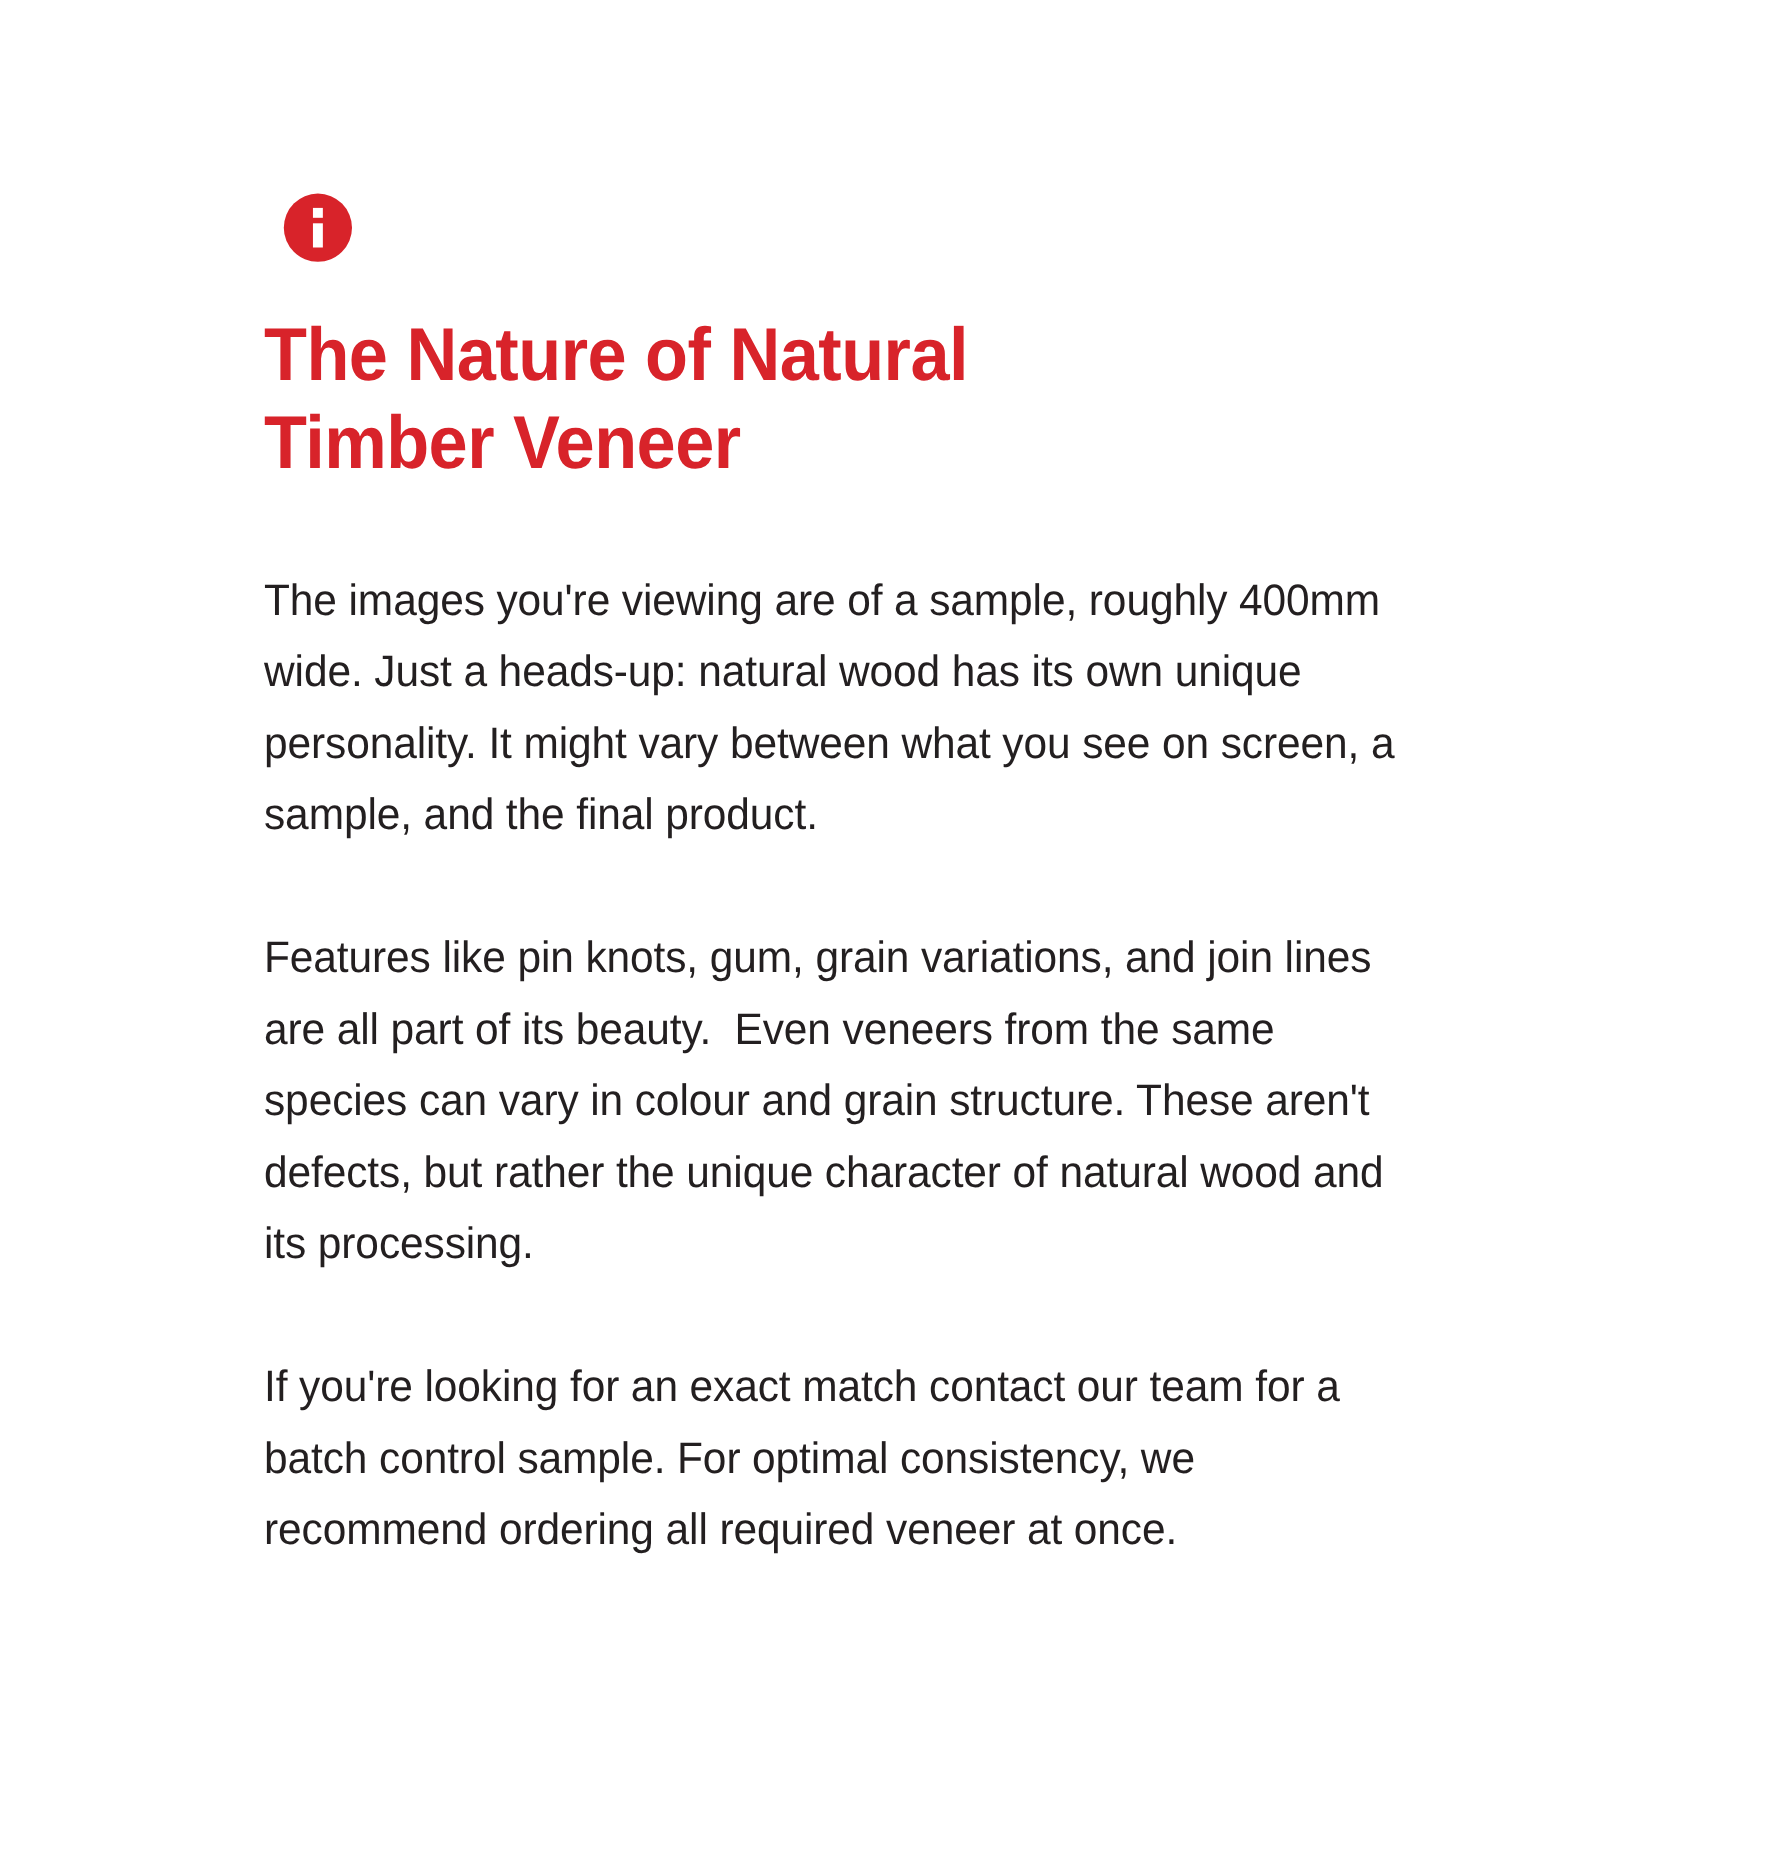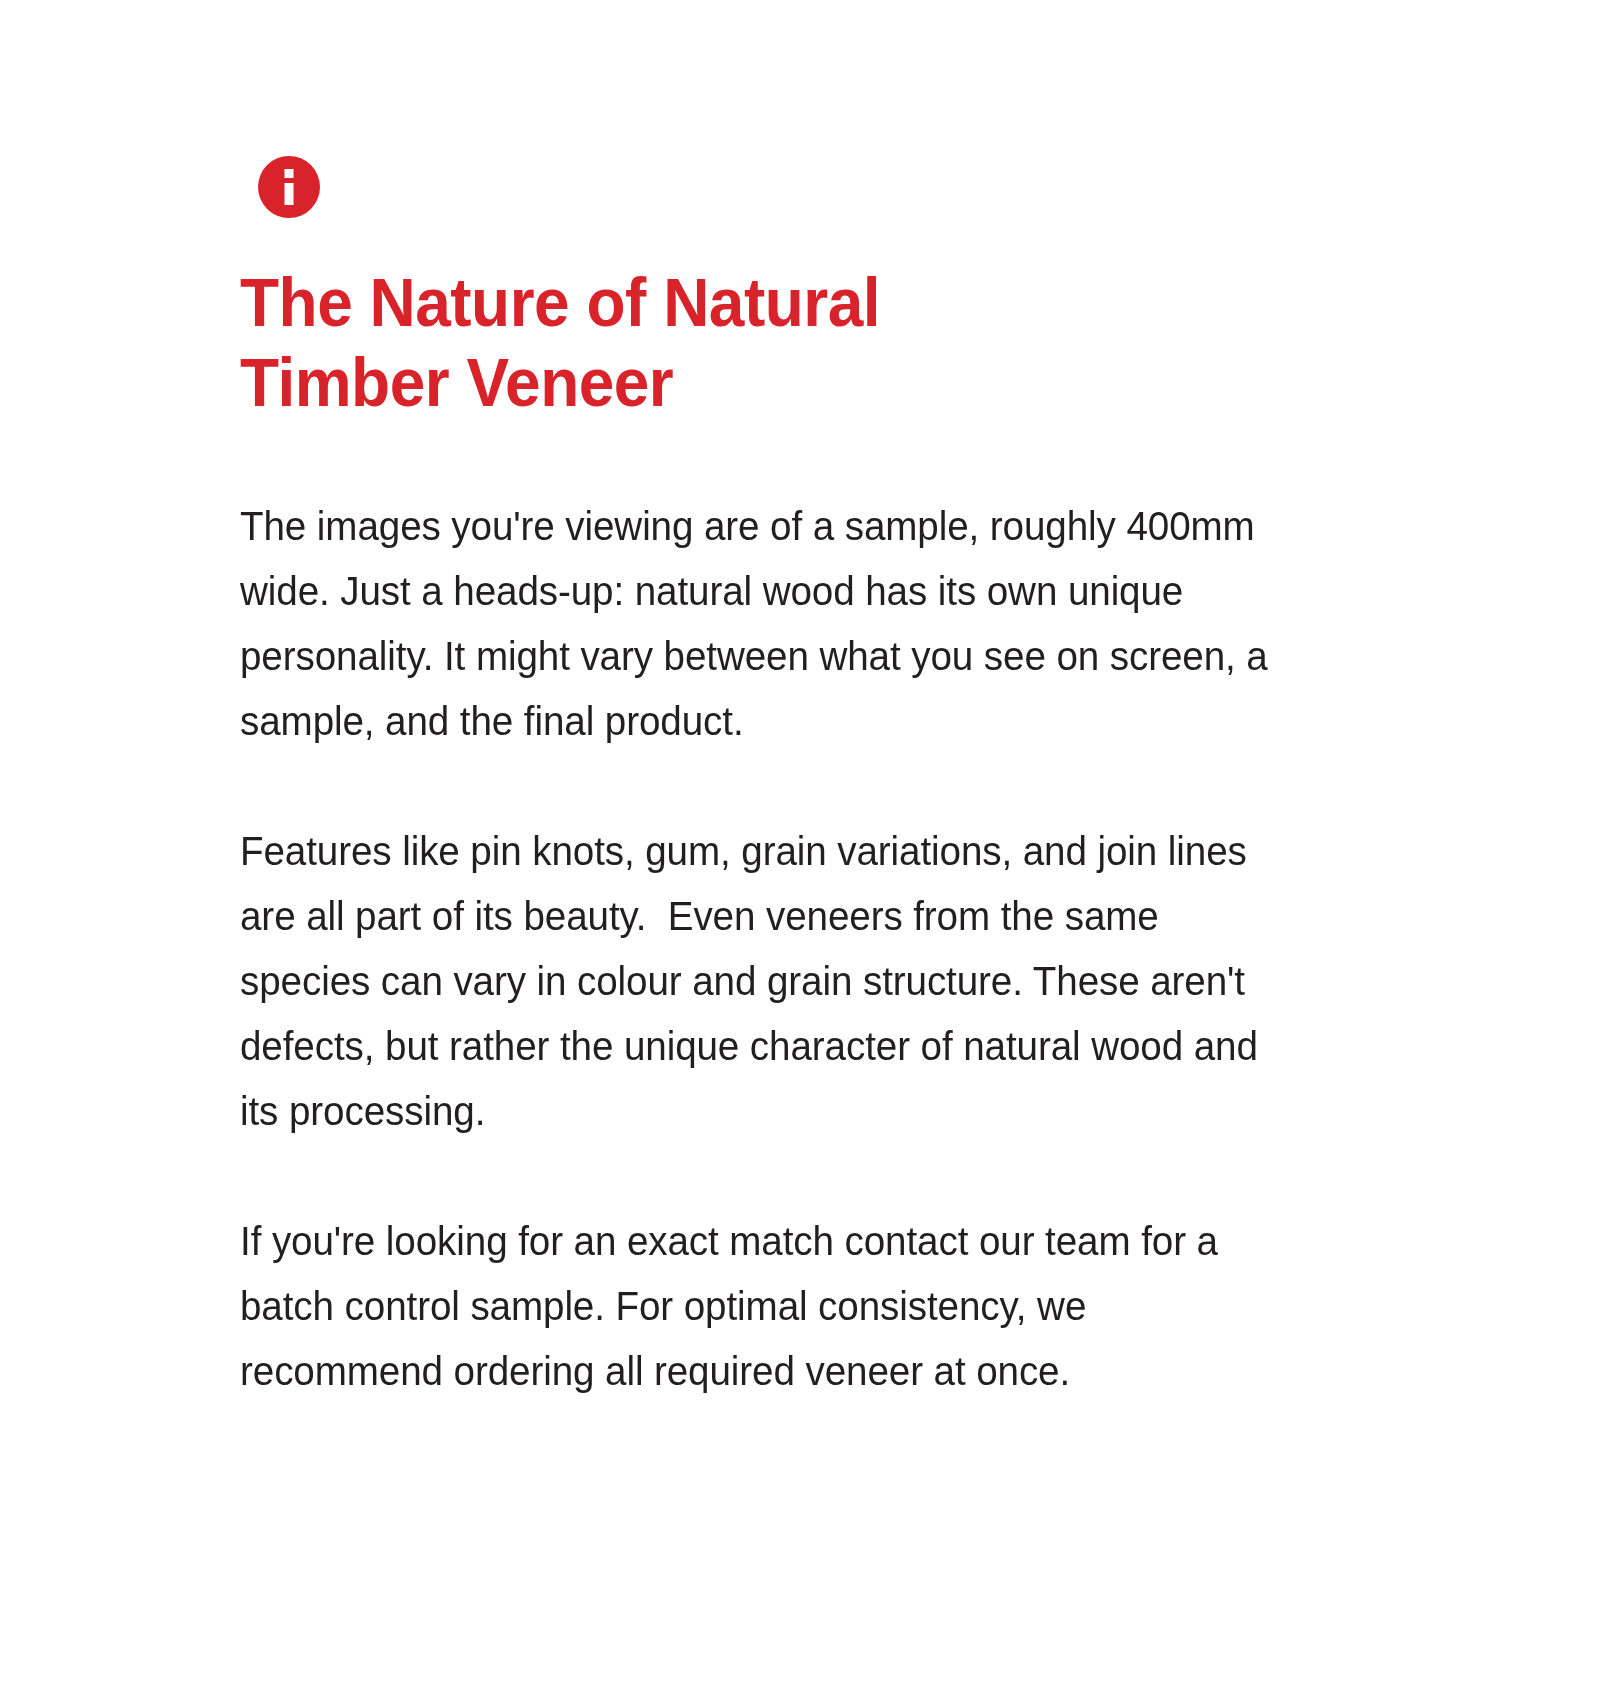--- a/index.html
+++ b/index.html
@@ -19,21 +19,21 @@
     position: relative;
     width: 1620px;
     height: 1686px;
     background: #ffffff;
     box-sizing: border-box;
   }
 
   .content {
     position: absolute;
     left: 240px;
-    top: 156px;
+    top: 176px;
     width: 1060px;
   }
 
   
   .info-icon {
     width: 62px;
     height: 62px;
     border-radius: 50%;
     background: #d8232a;
     display: block;

